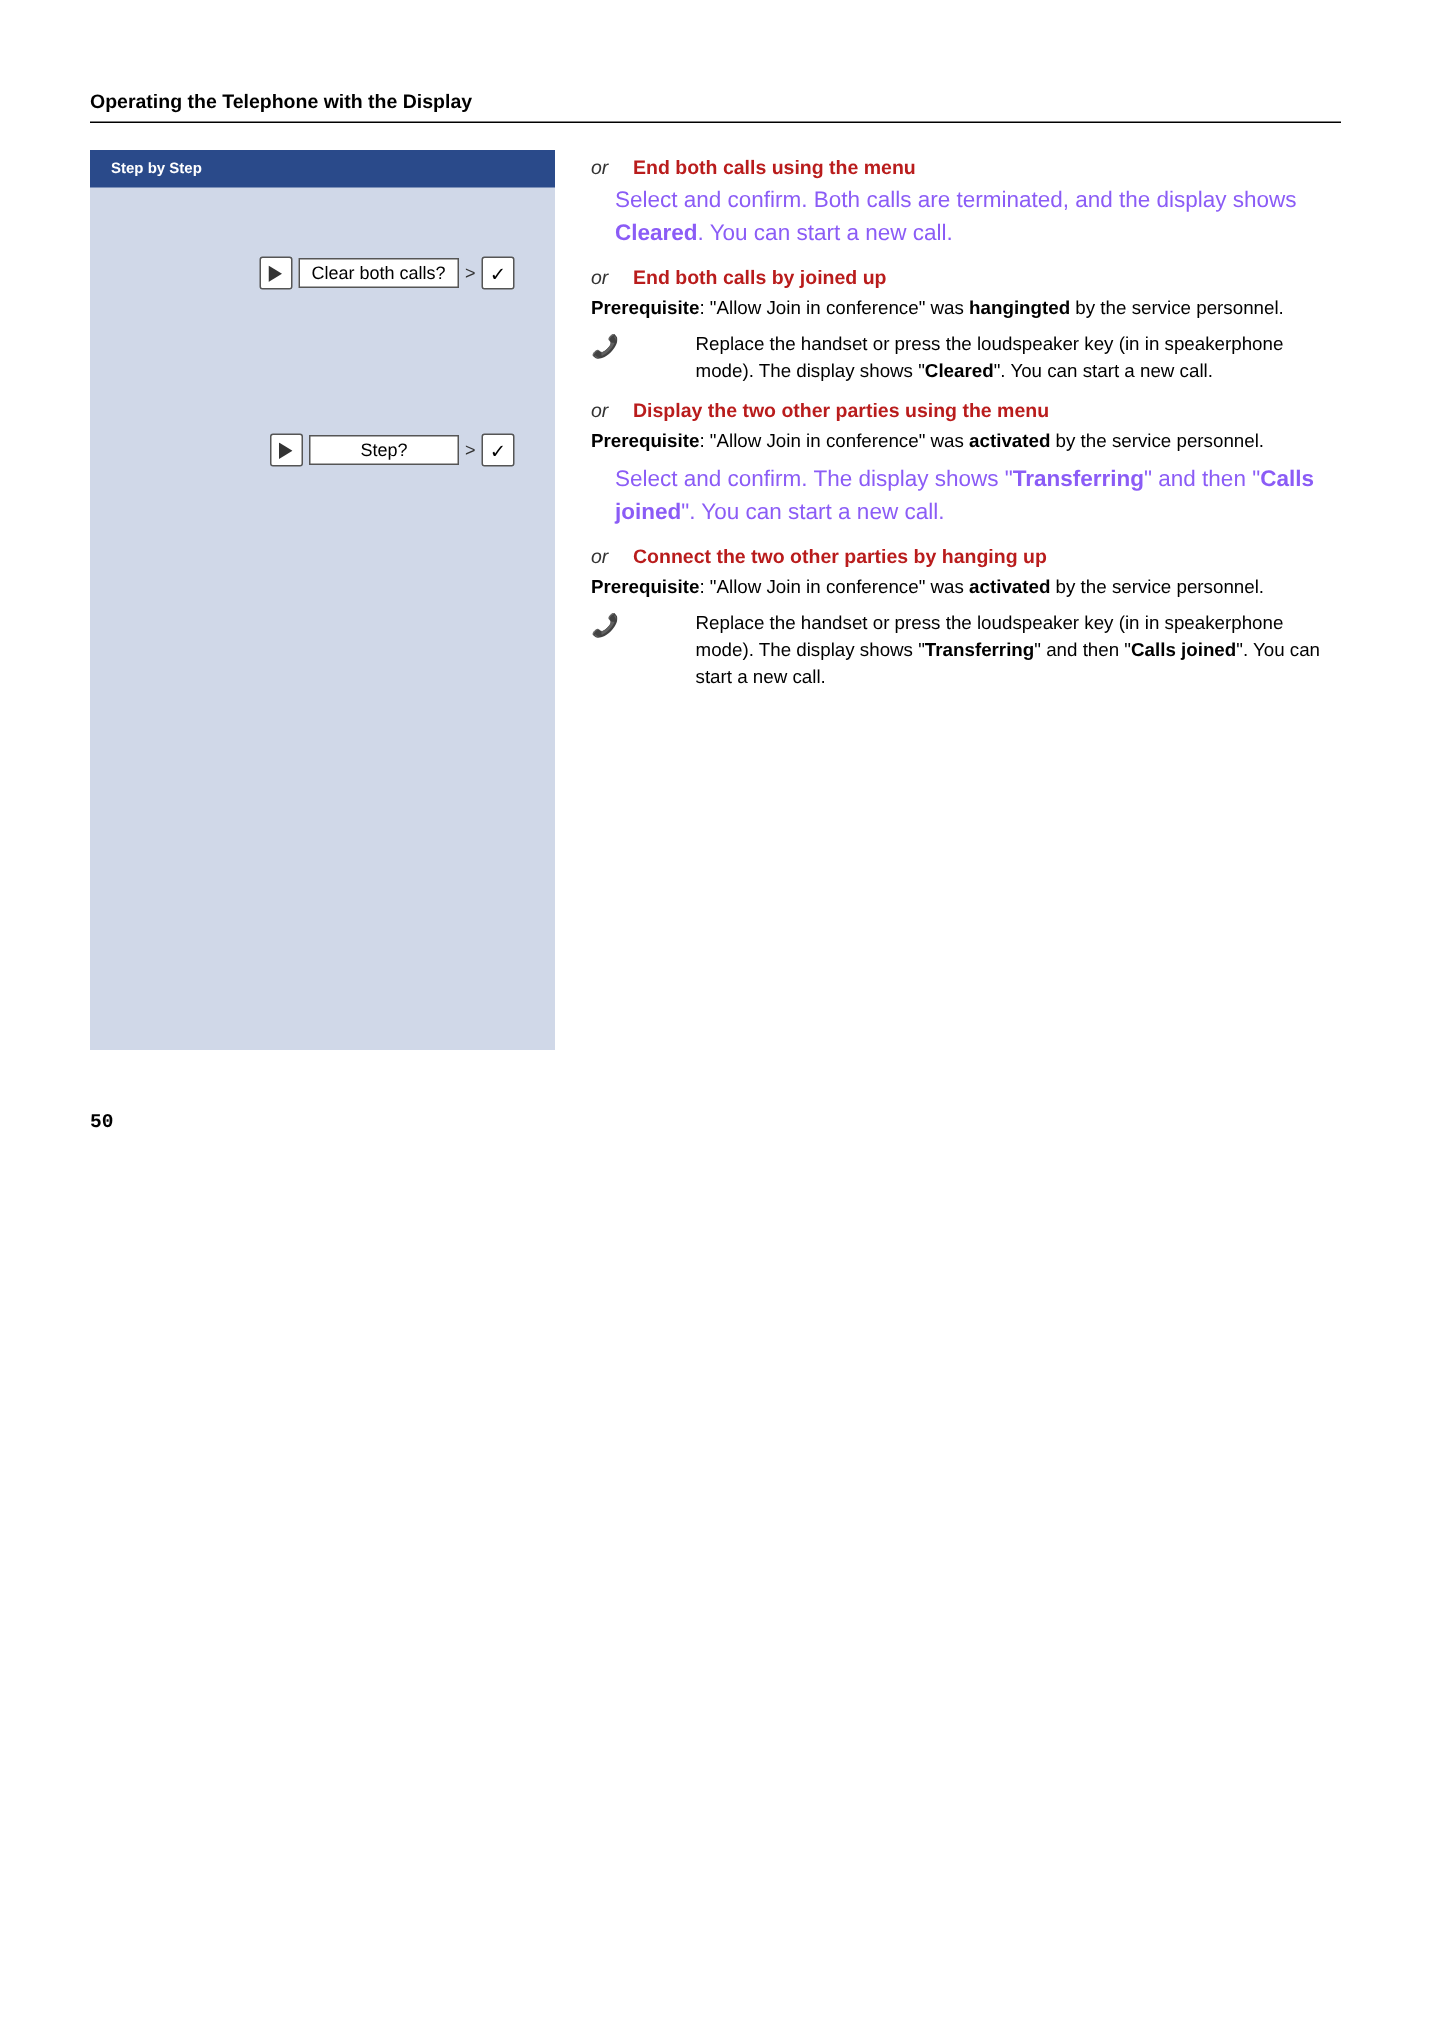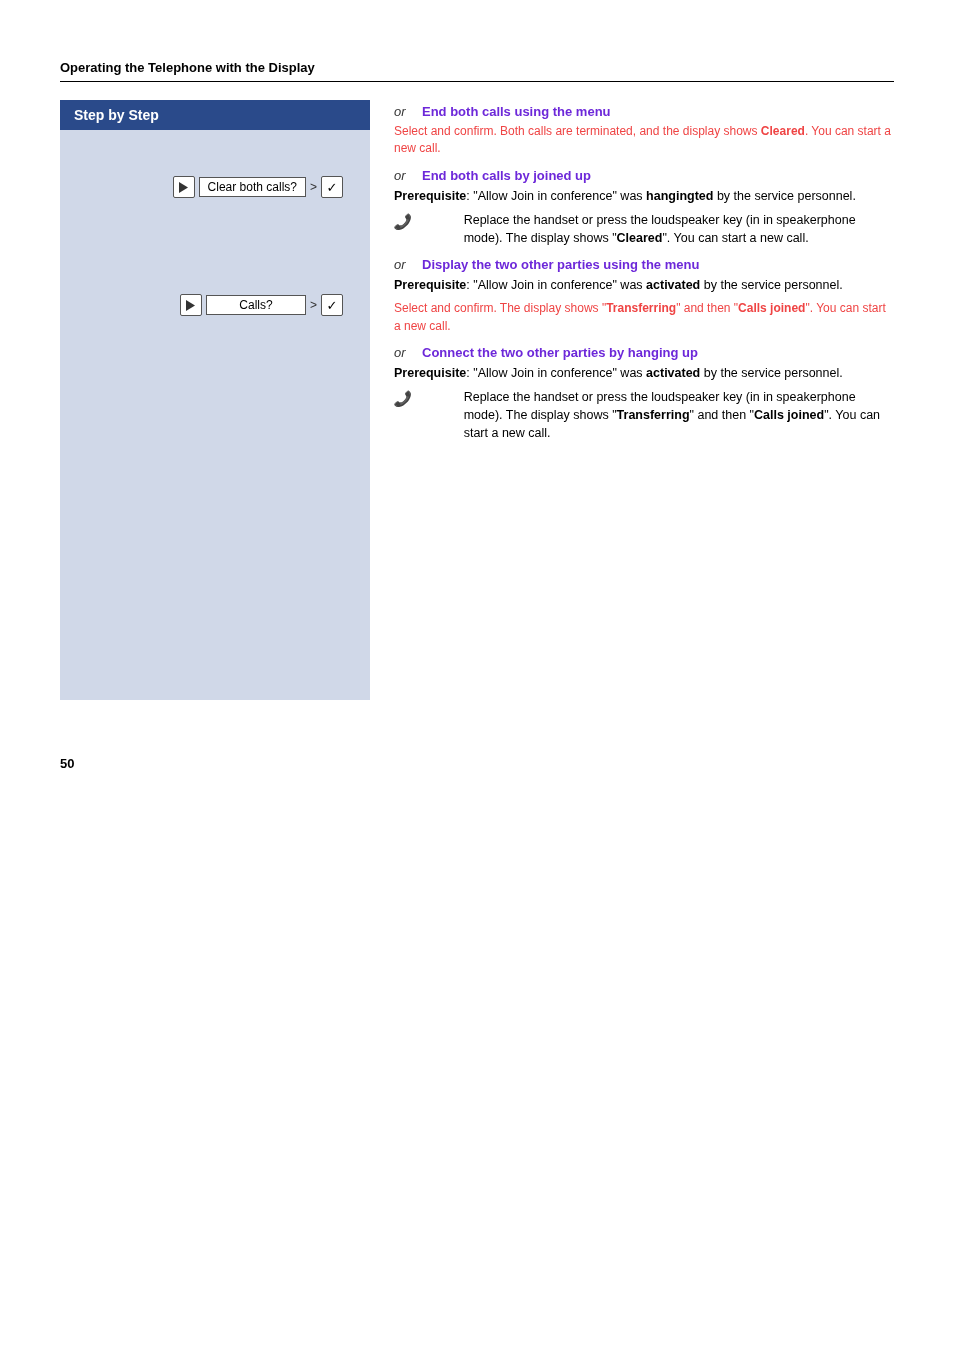--- a/index.html
+++ b/index.html
@@ -39,21 +39,21 @@
       width: 310px;
       min-height: 600px;
       flex-shrink: 0;
       padding: 0;
     }
 
     .step-box-header {
       background: #2a4a8a;
       color: #fff;
       font-weight: bold;
-      font-size: 14px;
+      font-size: 10px;
       padding: 7px 14px;
     }
 
     .step-box-body {
       padding: 10px 17px;
     }
 
     
     .ui-row {
       display: flex;
@@ -124,28 +124,29 @@
     .or-label {
       font-style: italic;
       font-size: 13px;
       color: #333;
       min-width: 20px;
     }
 
     .or-title {
       font-weight: bold;
       font-size: 13px;
-      color: #6d28d9;
+      color: #b91c1c;
     }
 
     .instr-body {
-      font-size: 12px;
+      font-size: 15px;
       line-height: 1.45;
-      color: #ef4444;
+      color: #8b5cf6;
       margin-bottom: 6px;
+      margin-left: 16px;
     }
 
     .instr-body b {
       font-weight: bold;
     }
 
     .prereq-block {
       font-size: 12.5px;
       line-height: 1.45;
       margin-bottom: 6px;
@@ -164,23 +165,24 @@
       flex-shrink: 0;
     }
 
     .phone-text {
       font-size: 12.5px;
       line-height: 1.45;
       margin-left: 43px;
     }
 
     .page-number {
-      margin-top: 56px;
-      font-size: 13px;
-      font-weight: bold;
+      margin-top: 40px;
+      font-size: 13px;
+      font-weight: bold;
+      font-family: Liberation Mono, monospace;
     }
 
     
     .icon-phone {
       display: inline-block;
       transform: scaleX(-1);
     }
   </style>
 </head>
 <body>
@@ -211,21 +213,21 @@
         </div>
 
         <div style="height: 80px;"></div>
 
         <div class="ui-row">
           <span class="ui-play-btn">
             <svg width="9" height="11" viewBox="0 0 9 11">
                 <polygon points="0,0 9,5.5 0,11" fill="#333"></polygon>
               </svg>
           </span>
-          <span class="ui-label-box">Calls?</span>
+          <span class="ui-label-box">Step?</span>
           <span class="ui-arrow">&gt;</span>
           <span class="ui-check-btn">✓</span>
         </div>
 
       </div>
     </div>
 
     <div class="content-col">
 
       <div class="instr-section">

